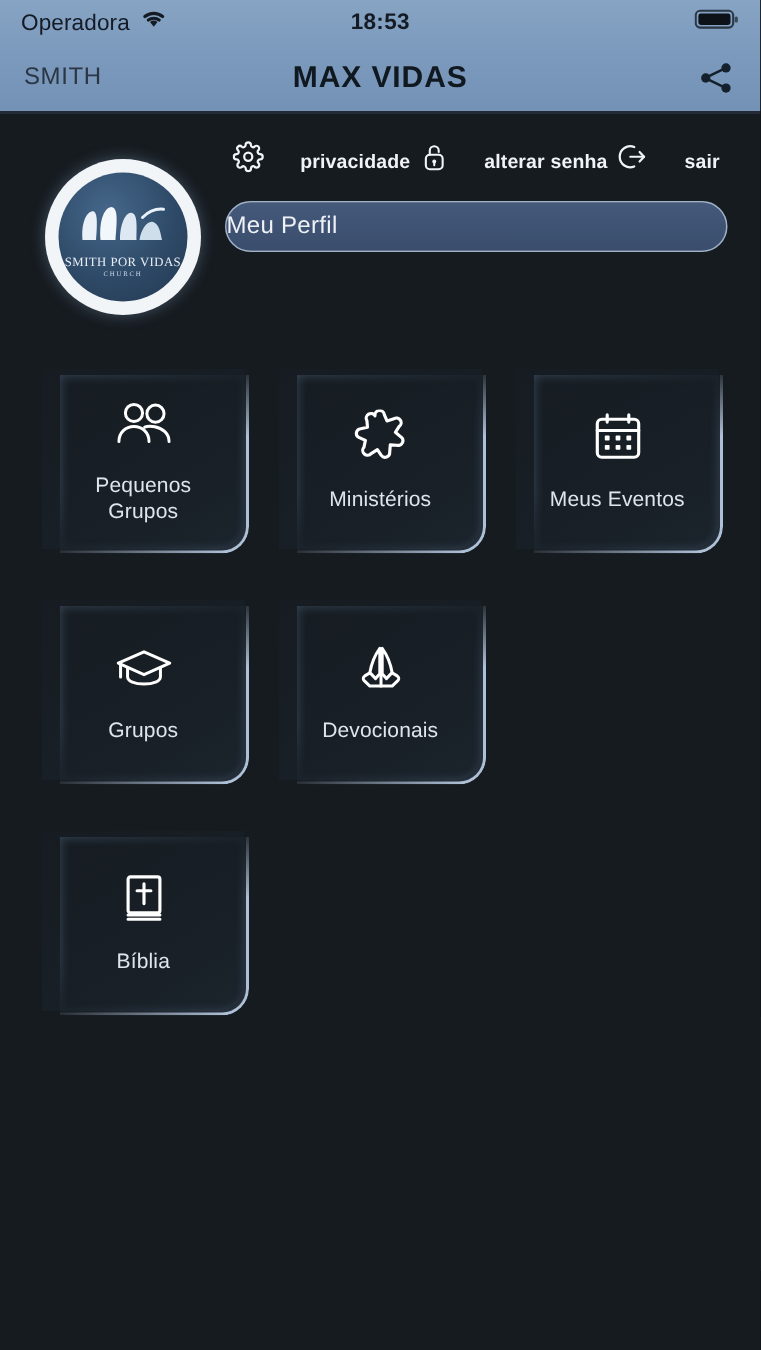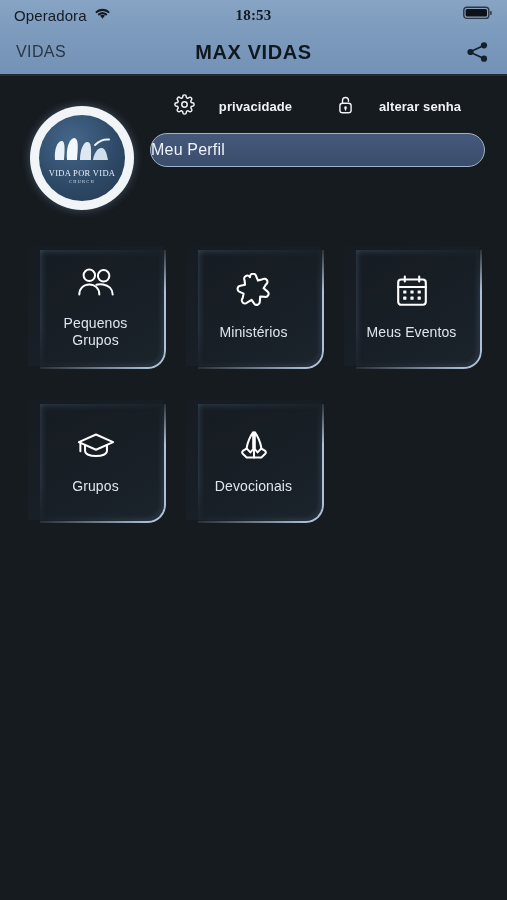--- a/index.html
+++ b/index.html
@@ -46,21 +46,20 @@
     position: absolute;
     left: 0; right: 0;
     text-align: center;
     pointer-events: none;
   }
   .clock-label {
     font-size: 15px;
     font-weight: 700;
     color: #141b24;
     letter-spacing: 0.2px;
-    font-family: Liberation Serif, serif;
   }
   .status-right {
     margin-left: auto;
     display: flex;
     align-items: center;
   }
   .battery-icon { display: block; }
 
   
   .nav-bar {
@@ -276,21 +275,21 @@
         <svg width="30" height="14" viewBox="0 0 30 14">
           <rect x="0.8" y="1.2" width="25" height="11.2" rx="3" ry="3" fill="none" stroke="#2b3744" stroke-width="1.4"></rect>
           <rect x="2.6" y="3" width="21.4" height="7.6" rx="1.6" ry="1.6" fill="#0d1218"></rect>
           <rect x="26.8" y="5" width="2.1" height="4" rx="1" ry="1" fill="#3a4856"></rect>
         </svg>
       </span>
     </div>
   </div>
 
   <div class="nav-bar">
-    <span class="nav-back">VIDAS</span>
+    <span class="nav-back">SMITH</span>
     <span class="nav-title">MAX VIDAS</span>
     <span class="nav-share">
       <svg width="26" height="24" viewBox="0 0 26 24">
         <circle cx="5.5" cy="12" r="3.1" fill="#14202c"></circle>
         <circle cx="19" cy="5.3" r="3.1" fill="#14202c"></circle>
         <circle cx="19" cy="18.7" r="3.1" fill="#14202c"></circle>
         <path d="M8 10.6 L16.6 6.4 M8 13.4 L16.6 17.6" stroke="#14202c" stroke-width="1.7" fill="none" stroke-linecap="round"></path>
       </svg>
     </span>
   </div>
@@ -304,21 +303,21 @@
           <div class="avatar-inner">
             <span class="logo-mark">
               <svg width="62" height="26" viewBox="0 0 62 26">
                 <path d="M4 24 C3 14 6 6 10 5 C14 4 14 11 13 24 Z" fill="#e9f0f7"></path>
                 <path d="M16 24 C15 12 18 3 23 2 C28 2 27 12 26 24 Z" fill="#f2f7fb"></path>
                 <path d="M29 24 C29 13 33 5 37 6 C41 7 40 16 40 24 Z" fill="#dde8f2"></path>
                 <path d="M42 24 C43 17 47 11 51 12 C55 13 56 19 57 24 Z" fill="#cfdeeb"></path>
                 <path d="M44 9 C48 5 53 3 58 3.5" stroke="#eaf1f8" stroke-width="2" fill="none" stroke-linecap="round"></path>
               </svg>
             </span>
-            <span class="logo-text">VIDA POR VIDA</span>
+            <span class="logo-text">SMITH POR VIDAS</span>
             <span class="logo-sub">CHURCH</span>
           </div>
         </div>
       </div>
 
       <div class="actions-col">
         <div class="action-row">
 
           <div class="action-item">
             <span>
@@ -335,20 +334,30 @@
               <svg width="19" height="21" viewBox="0 0 20 24" fill="none" stroke="#f0f3f7" stroke-width="1.6">
                 <rect x="3.6" y="10.5" width="12.8" height="11" rx="3" ry="3"></rect>
                 <path d="M6.6 10.5 V7.4 A3.4 3.4 0 0 1 13.4 7.4 V8.3" stroke-linecap="round"></path>
                 <circle cx="10" cy="15.6" r="1.5" fill="#f0f3f7" stroke="none"></circle>
                 <path d="M10 16.6 V18.4" stroke-linecap="round"></path>
               </svg>
             </span>
             <span class="action-label">alterar senha</span>
           </div>
 
+          <div class="action-item">
+            <span>
+              <svg width="21" height="21" viewBox="0 0 24 24" fill="none" stroke="#f0f3f7" stroke-width="1.7">
+                <path d="M13.5 4.6 A8 8 0 1 0 13.5 19.4" stroke-linecap="round"></path>
+                <path d="M10.5 12 H21" stroke-linecap="round"></path>
+                <path d="M17.6 8.4 L21 12 L17.6 15.6" stroke-linecap="round" stroke-linejoin="round"></path>
+              </svg>
+            </span>
+            <span class="action-label">sair</span>
+          </div>
 
         </div>
 
         <div class="profile-btn">
           <span class="profile-btn-label">Meu Perfil</span>
         </div>
       </div>
     </div>
 
     <div class="grid">
@@ -412,16 +421,26 @@
             <path d="M17.2 4.2 C14 8.6 11.6 14.4 10.6 20.4 L14.4 24.4 L17.2 21.2 Z"></path>
             <path d="M18.8 4.2 C22 8.6 24.4 14.4 25.4 20.4 L21.6 24.4 L18.8 21.2 Z"></path>
             <path d="M10.6 20.6 L7.2 22.6 C6 23.4 5.8 24.8 6.8 25.8 L10.6 29.4 H25.4 L29.2 25.8 C30.2 24.8 30 23.4 28.8 22.6 L25.4 20.6"></path>
             <path d="M18 21 V29.4"></path>
           </svg>
         </span>
         <span class="card-label">Devocionais</span>
       </div>
 
       <div style="width:135px;height:0;"></div>
+      <div class="card">
+        <span class="card-icon">
+          <svg width="30" height="34" viewBox="0 0 30 34" fill="none" stroke="#ffffff" stroke-width="2.1" stroke-linecap="round" stroke-linejoin="round">
+            <rect x="4.4" y="2.6" width="21.2" height="24" rx="1.6"></rect>
+            <path d="M4.4 28 H25.6 M4.4 30.8 H25.6"></path>
+            <path d="M15 7.2 V20.4 M10.4 11.8 H19.6"></path>
+          </svg>
+        </span>
+        <span class="card-label">Bíblia</span>
+      </div>
 
     </div>
   </div>
 </div>
 
 </body></html>

